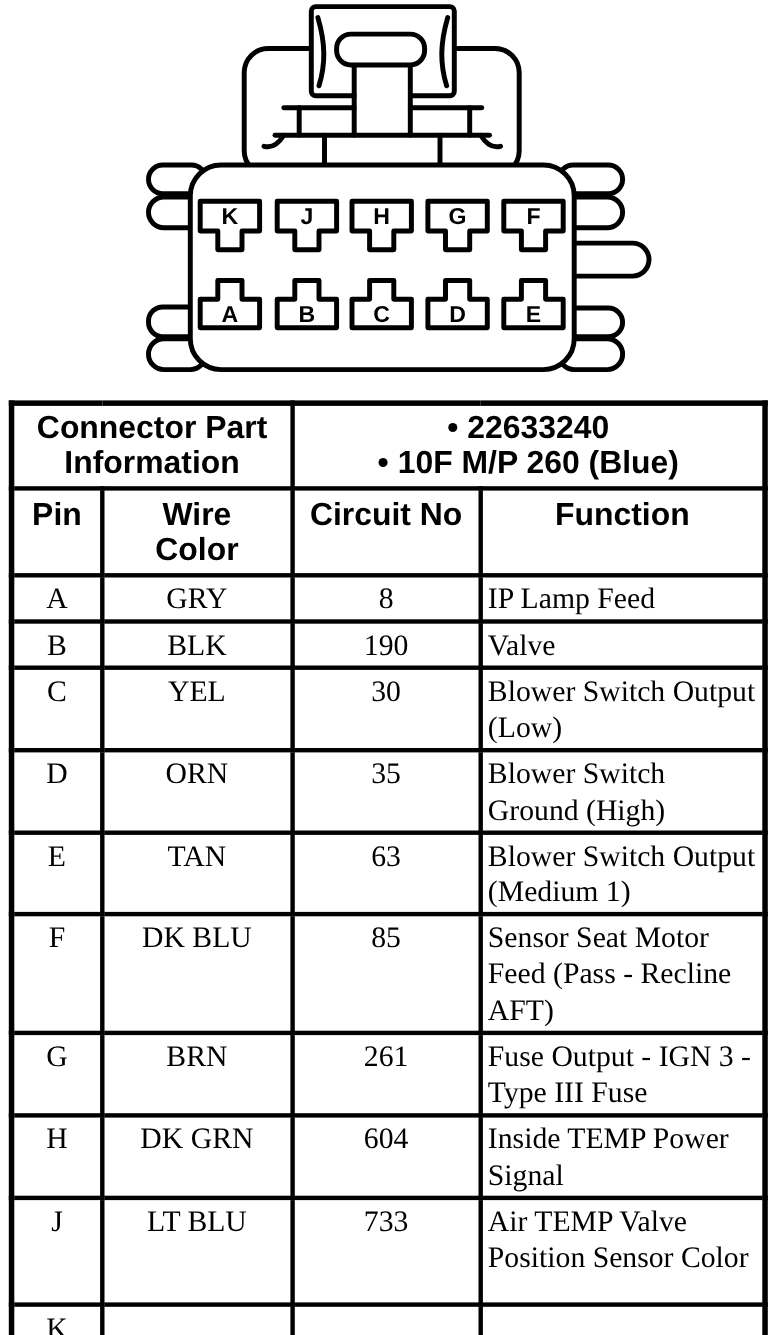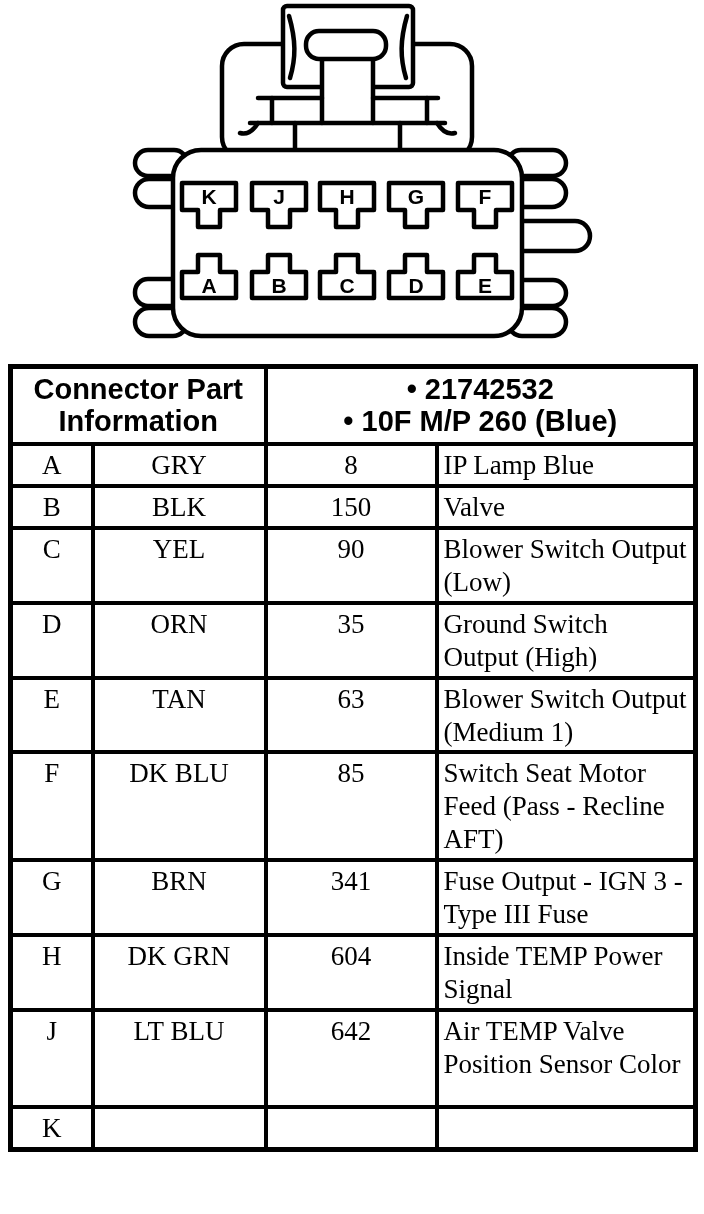--- a/index.html
+++ b/index.html
@@ -141,77 +141,85 @@
       <col style="width:173px">
       <col style="width:171px">
       <col style="width:259px">
     </colgroup>
     <tbody>
       <tr class="hdr1" style="height:70px">
         <th colspan="2">
           <span class="part-info-text">Connector Part Information</span>
         </th>
         <th colspan="2" class="bullet-list">
-          <div class="bullet-item">21742532</div>
+          <div class="bullet-item">22633240</div>
           <div class="bullet-item">10F M/P 260 (Blue)</div>
         </th>
+      </tr>
+      <tr class="hdr2" style="height:76px">
+        <th>Pin</th>
+        <th>
+            <span class="narrow-head">Wire Color</span>
+          </th>
+        <th>Circuit No</th>
+        <th>Function</th>
       </tr>
 
       <tr style="height:36px">
         <td class="c-pin">A</td>
         <td class="c-color">GRY</td>
         <td class="c-circuit">8</td>
-        <td class="c-func">IP Lamp Blue</td>
+        <td class="c-func">IP Lamp Feed</td>
       </tr>
       <tr style="height:35px">
         <td class="c-pin">B</td>
         <td class="c-color">BLK</td>
-        <td class="c-circuit">150</td>
+        <td class="c-circuit">190</td>
         <td class="c-func">Valve</td>
       </tr>
       <tr style="height:71px">
         <td class="c-pin">C</td>
         <td class="c-color">YEL</td>
-        <td class="c-circuit">90</td>
+        <td class="c-circuit">30</td>
         <td class="c-func">Blower Switch Output (Low)</td>
       </tr>
       <tr style="height:71px">
         <td class="c-pin">D</td>
         <td class="c-color">ORN</td>
         <td class="c-circuit">35</td>
-        <td class="c-func">Ground Switch Output (High)</td>
+        <td class="c-func">Blower Switch Ground (High)</td>
       </tr>
       <tr style="height:63px">
         <td class="c-pin">E</td>
         <td class="c-color">TAN</td>
         <td class="c-circuit">63</td>
         <td class="c-func">Blower Switch Output (Medium 1)</td>
       </tr>
       <tr style="height:97px">
         <td class="c-pin">F</td>
         <td class="c-color">DK BLU</td>
         <td class="c-circuit">85</td>
-        <td class="c-func">Switch Seat Motor Feed (Pass - Recline AFT)</td>
+        <td class="c-func">Sensor Seat Motor Feed (Pass - Recline AFT)</td>
       </tr>
       <tr style="height:72px">
         <td class="c-pin">G</td>
         <td class="c-color">BRN</td>
-        <td class="c-circuit">341</td>
+        <td class="c-circuit">261</td>
         <td class="c-func">Fuse Output - IGN 3 - Type III Fuse</td>
       </tr>
       <tr style="height:65px">
         <td class="c-pin">H</td>
         <td class="c-color">DK GRN</td>
         <td class="c-circuit">604</td>
         <td class="c-func">Inside TEMP Power Signal</td>
       </tr>
       <tr style="height:97px">
         <td class="c-pin">J</td>
         <td class="c-color">LT BLU</td>
-        <td class="c-circuit">642</td>
+        <td class="c-circuit">733</td>
         <td class="c-func">Air TEMP Valve Position Sensor Color</td>
       </tr>
       <tr style="height:36px">
         <td class="c-pin">K</td>
         <td class="c-color"></td>
         <td class="c-circuit"></td>
         <td class="c-func"></td>
       </tr>
     </tbody>
   </table>

